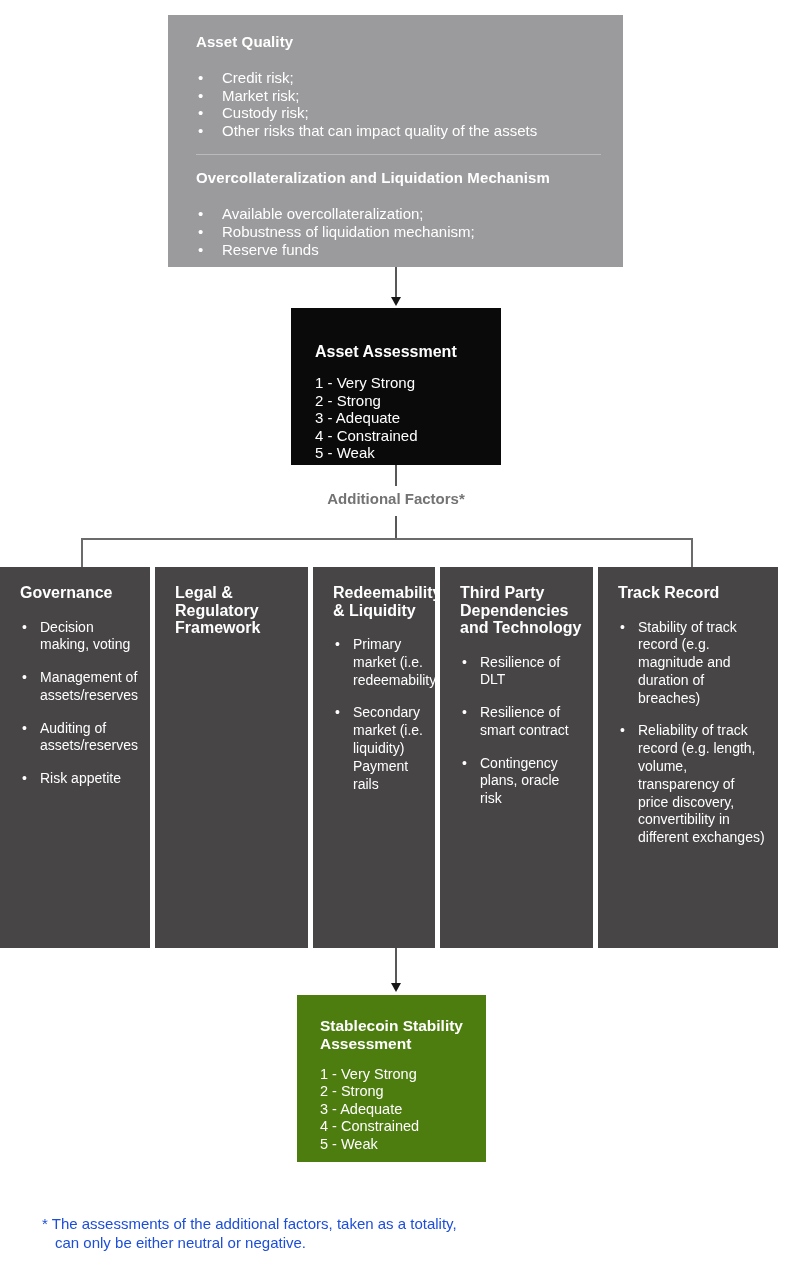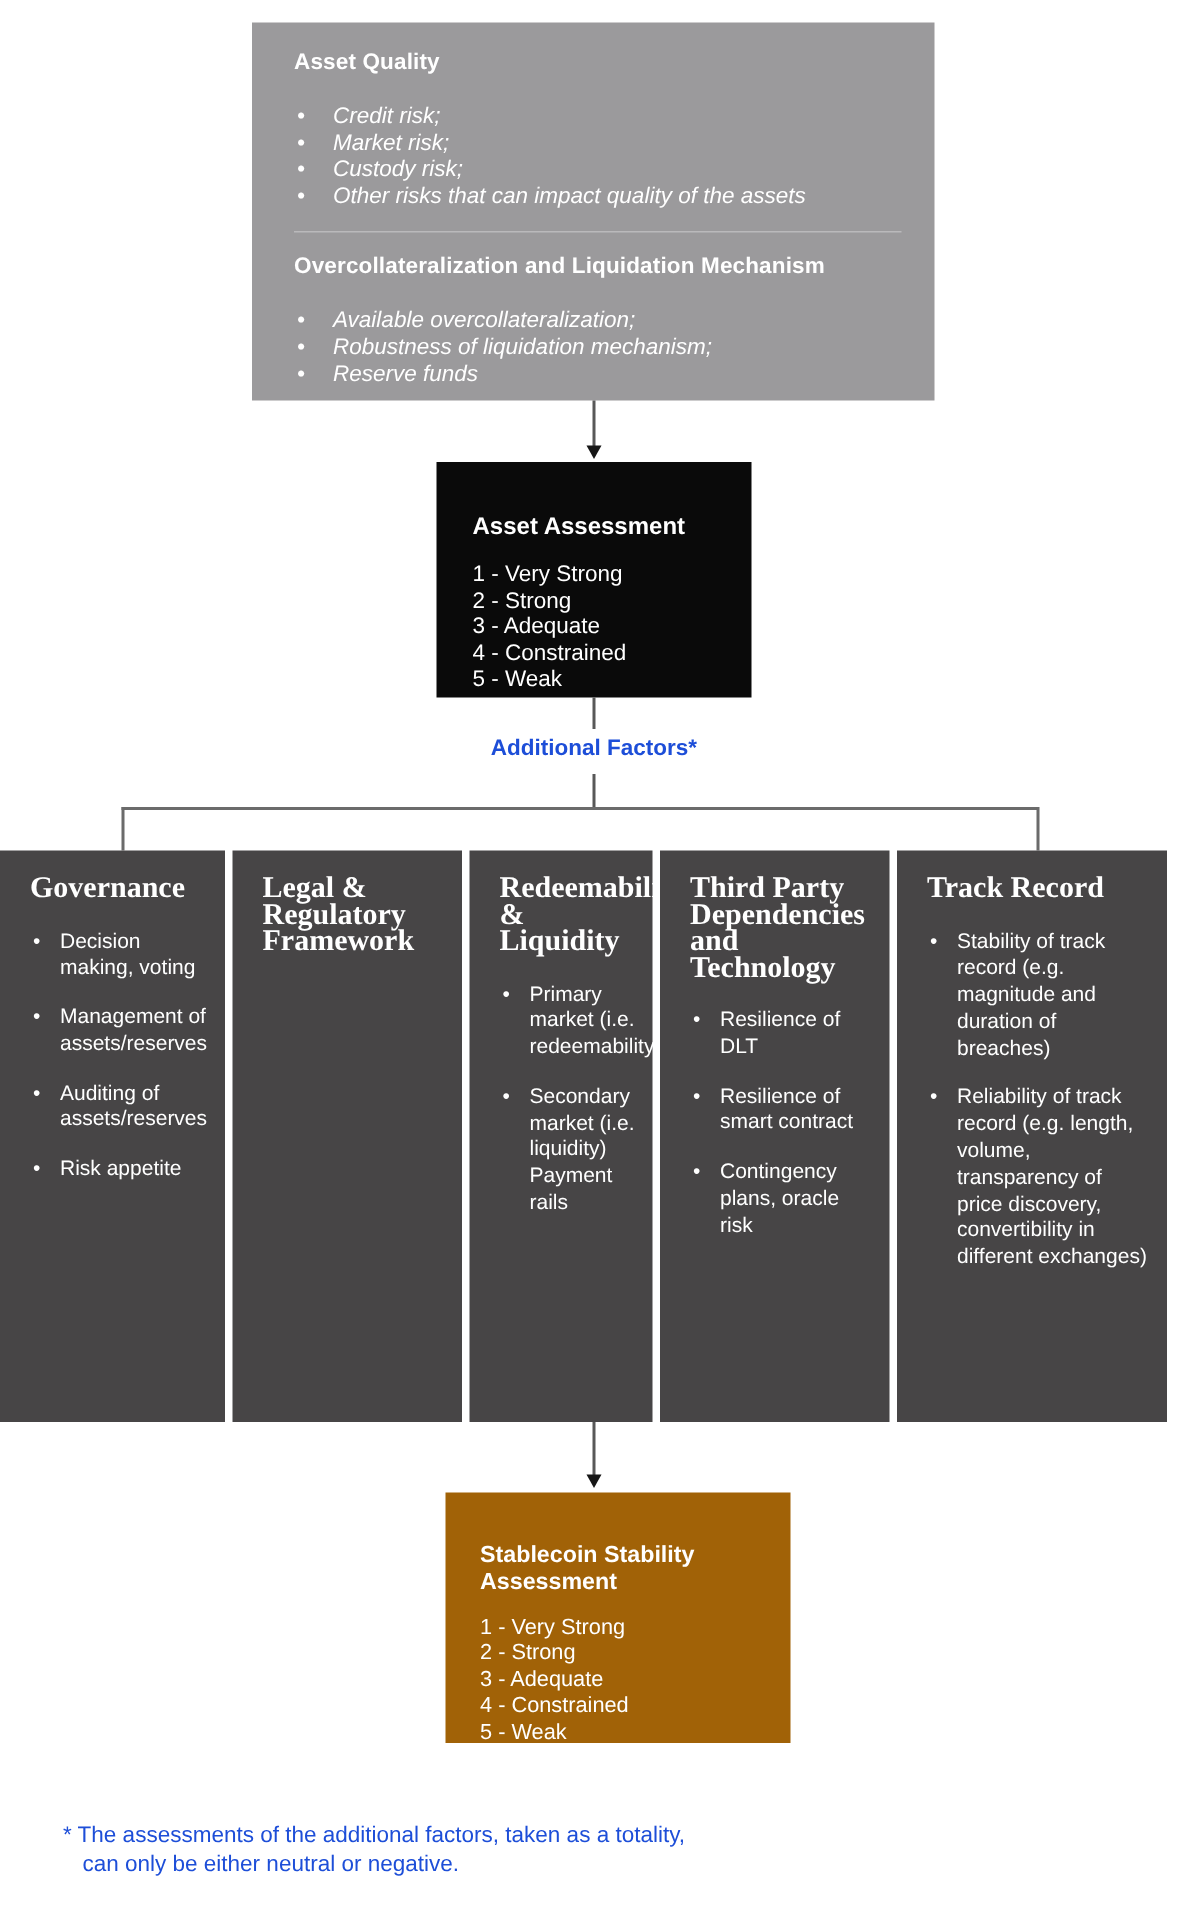--- a/index.html
+++ b/index.html
@@ -19,39 +19,39 @@
   ul.blist li::before { content: "\2022"; position: absolute; left: 2px; }
 
   
   .box-gray {
     position: absolute; left: 168px; top: 15px;
     width: 455px; height: 252px; box-sizing: border-box;
     background: #9b9a9c;
     padding: 18px 22px 0 28px;
   }
   .box-gray h3 { font-size: 15px; letter-spacing: .1px; }
-  .box-gray ul { margin-top: 19px; font-size: 15px; line-height: 17.6px; font-style: italic; }
+  .box-gray ul { margin-top: 19px; font-size: 15px; line-height: 17.6px; }
   .box-gray ul.blist li { padding-left: 26px; }
   .box-gray .divider { height: 1px; background: #bab9bb; margin-top: 15px; }
   .box-gray h3.second { margin-top: 14px; }
 
   
   .box-black {
     position: absolute; left: 291px; top: 308px;
     width: 210px; height: 157px; box-sizing: border-box;
     background: #0a0a0a;
     padding: 19px 10px 0 24px;
   }
   .box-black h3 { font-size: 16px; margin-top: 16px; }
   .scale { margin-top: 13px; color: #ffffff; font-size: 15px; line-height: 17.6px; }
 
   
   .additional-label {
     position: absolute; left: 271px; top: 490px; width: 250px;
-    text-align: center; font-weight: bold; font-size: 15px; color: #1d4ed8;
+    text-align: center; font-weight: bold; font-size: 15px; color: #737373;
   }
 
   
   .vline { position: absolute; width: 1.5px; background: #585858; }
   .hline { position: absolute; height: 1.5px; background: #6b6b6b; }
   .arrowhead {
     position: absolute; width: 0; height: 0;
     border-left: 5px solid transparent; border-right: 5px solid transparent;
     border-top: 9px solid #161616;
   }
@@ -73,30 +73,30 @@
   }
   .col {
     background: #474546; box-sizing: border-box;
     padding: 17px 10px 0 20px;
   }
   .col:nth-child(1) { width: 150px; }
   .col:nth-child(2) { width: 153px; }
   .col:nth-child(3) { width: 122px; }
   .col:nth-child(4) { width: 153px; }
   .col:nth-child(5) { width: 180px; }
-  .col h3 { font-size: 20px; line-height: 17.5px; margin-bottom: 17px; font-family: Liberation Serif, serif; }
+  .col h3 { font-size: 16px; line-height: 17.5px; margin-bottom: 17px; }
   .col ul { font-size: 14px; line-height: 17.8px; }
   .col ul.blist li { padding-left: 20px; margin-bottom: 15px; }
 
   
   .box-red {
     position: absolute; left: 297px; top: 995px;
-    width: 230px; height: 167px; box-sizing: border-box;
-    background: #a16207;
-    padding: 33px 12px 0 23px;
+    width: 189px; height: 167px; box-sizing: border-box;
+    background: #4d7c0f;
+    padding: 22px 12px 0 23px;
   }
   .box-red h3 { font-size: 15.5px; line-height: 18px; max-width: 155px; }
   .box-red .scale { margin-top: 13px; font-size: 14.5px; line-height: 17.4px; }
 
   
   .footnote {
     position: absolute; left: 55px; top: 1214px; width: 402px;
     font-size: 15px; line-height: 19px; color: #1d4ed8;
     text-indent: -13px;
   }

